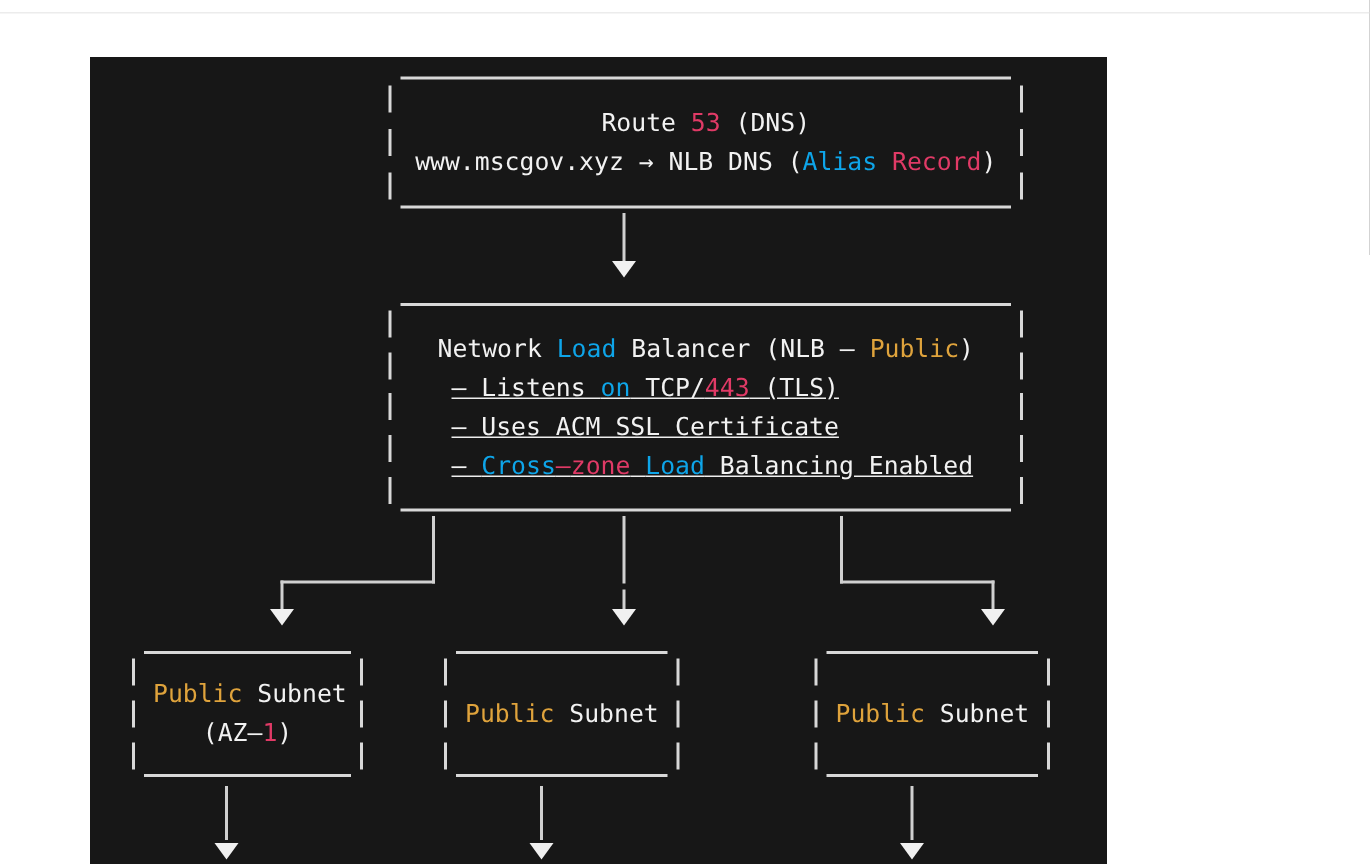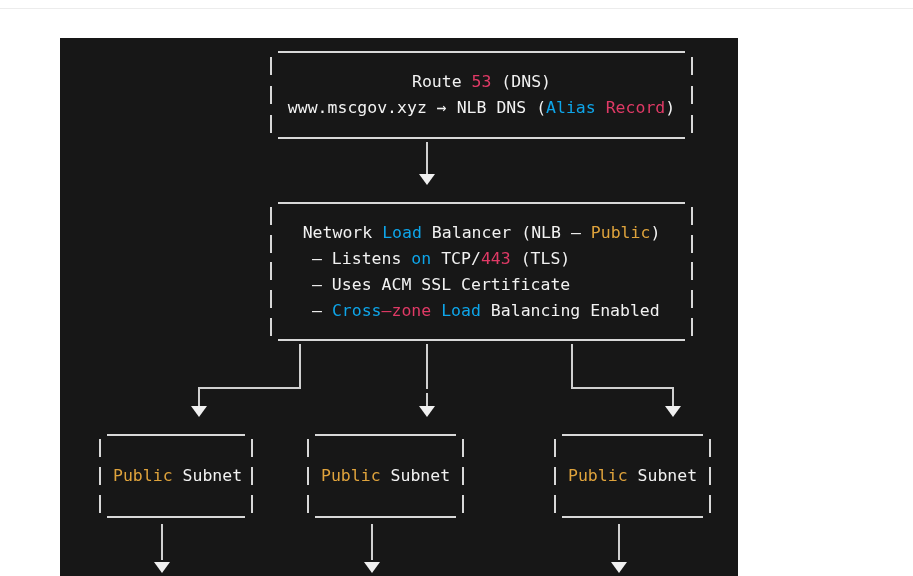--- a/index.html
+++ b/index.html
@@ -29,21 +29,21 @@
     position: absolute;
     left: 60px;
     top: 38px;
     width: 678px;
     height: 538px;
     background: #171717;
     overflow: hidden;
   }
   .canvas {
     position: absolute;
-    left: 14px; top: 0;
+    left: 3px; top: 0;
     width: 592px;
     height: 538px;
   }
   
   .box {
     position: absolute;
     box-sizing: border-box;
   }
   .box .edge-top, .box .edge-bottom {
     position: absolute;
@@ -77,21 +77,21 @@
     display: flex;
     flex-direction: column;
     justify-content: center;
     color: #eeeeee;
     font-size: 16.5px;
     line-height: 26px;
     letter-spacing: 0px;
     white-space: pre;
   }
   .line-center { text-align: center; }
-  .line-left   { text-align: left; padding-left: 28px; }
+  .line-left   { text-align: left; padding-left: 28px; text-decoration: underline; }
 
   
   .tok-plain { color: #f2f2f2; }
   .tok-blue  { color: #0ea5e9; text-align: right; }
   .tok-pink  { color: #e03a66; }
   .tok-gold  { color: #dfa33c; }
 
   
   .vline {
     position: absolute;
@@ -180,21 +180,21 @@
         <div class="pipes" style="left:0;">
           <i></i>
             <i></i>
             <i></i>
         </div>
         <div class="pipes" style="right:0;">
           <i></i>
             <i></i>
             <i></i>
         </div>
-        <div class="box-body" id="subnet-0-body"><div class="line-center"><span class="tok-gold">Public</span><span class="tok-plain"> Subnet</span></div></div>
+        <div class="box-body" id="subnet-0-body"><div class="line-center"><span class="tok-gold">Public</span><span class="tok-plain"> Subnet</span></div><div class="line-center"><span class="tok-plain">(AZ–</span><span class="tok-pink">1</span><span class="tok-plain">)</span></div></div>
       </div>
 
       <div class="box" id="box-subnet-1" style="left:233px; top:396px; width:157px; height:84px;">
         <div class="edge-top"></div>
         <div class="edge-bottom"></div>
         <div class="pipes" style="left:0;">
           <i></i>
             <i></i>
             <i></i>
         </div>

